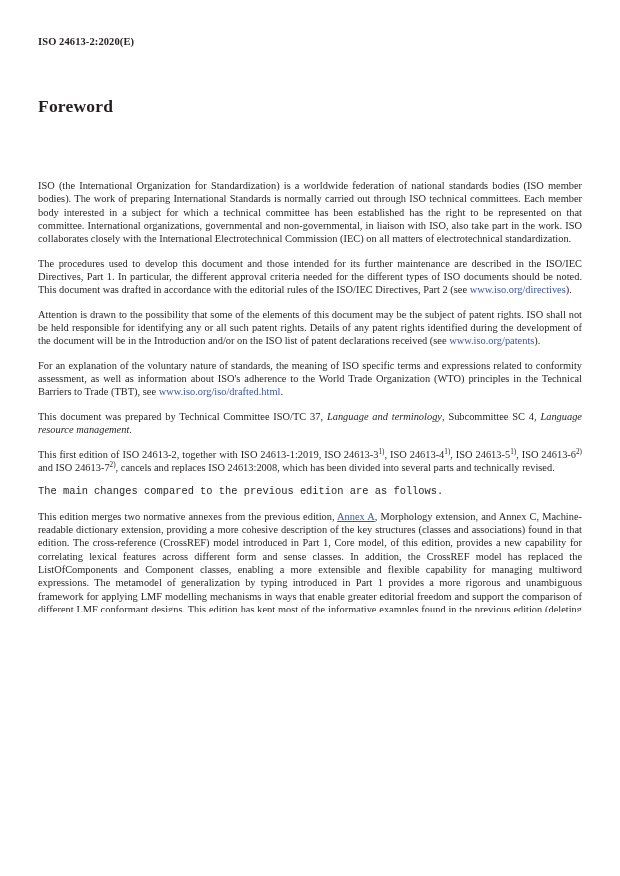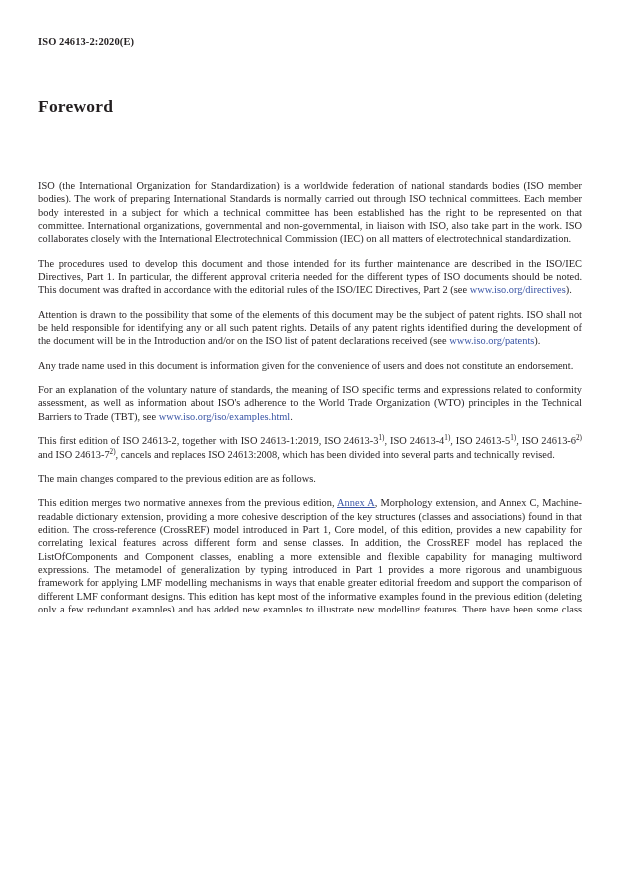--- a/index.html
+++ b/index.html
@@ -47,21 +47,21 @@
   p.para {
     margin: 0 0 11px 0;
     font-size: 10.4px;
     line-height: 13.35px;
     text-align: justify;
     text-justify: inter-word;
     color: #231f20;
     hyphens: none;
   }
   p.para.last { margin-bottom: 0; }
-  .lastline-left { text-align: left; }
+  .lastline-left { text-align: left; font-family: Liberation Mono, monospace; }
   a.doclink, .doclink {
     color: #3a55a5;
     text-decoration-skip-ink: none;
     cursor: pointer;
   }
   .xref {
     color: #3a55a5;
     text-decoration: underline;
     text-decoration-skip-ink: none;
     cursor: pointer;
@@ -119,24 +119,24 @@
   <h1 class="foreword-title">Foreword</h1>
 
   <div class="body-block">
 
     <p class="para">ISO (the International Organization for Standardization) is a worldwide federation of national standards bodies (ISO member bodies). The work of preparing International Standards is normally carried out through ISO technical committees. Each member body interested in a subject for which a technical committee has been established has the right to be represented on that committee. International organizations, governmental and non-governmental, in liaison with ISO, also take part in the work. ISO collaborates closely with the International Electrotechnical Commission (IEC) on all matters of electrotechnical standardization.</p>
 
     <p class="para"><span>The procedures used to develop this document and those intended for its further maintenance are described in the ISO/IEC Directives, Part 1. In particular, the different approval criteria needed for the different types of ISO documents should be noted. This document was drafted in accordance with the editorial rules of the ISO/IEC Directives, Part 2 (see </span><span class="doclink">www.iso.org/directives</span><span>).</span></p>
 
     <p class="para"><span>Attention is drawn to the possibility that some of the elements of this document may be the subject of patent rights. ISO shall not be held responsible for identifying any or all such patent rights. Details of any patent rights identified during the development of the document will be in the Introduction and/or on the ISO list of patent declarations received (see </span><span class="doclink">www.iso.org/patents</span><span>).</span></p>
 
-    <p class="para">Any trade name used in this document is information given for the convenience of users and does not constitute an endorsement.</p>
 
-    <p class="para"><span>For an explanation of the voluntary nature of standards, the meaning of ISO specific terms and expressions related to conformity assessment, as well as information about ISO's adherence to the World Trade Organization (WTO) principles in the Technical Barriers to Trade (TBT), see </span><span class="doclink">www.iso.org/iso/examples.html</span><span>.</span></p>
+    <p class="para"><span>For an explanation of the voluntary nature of standards, the meaning of ISO specific terms and expressions related to conformity assessment, as well as information about ISO's adherence to the World Trade Organization (WTO) principles in the Technical Barriers to Trade (TBT), see </span><span class="doclink">www.iso.org/iso/drafted.html</span><span>.</span></p>
 
+    <p class="para"><span>This document was prepared by Technical Committee ISO/TC 37, </span><i>Language and terminology</i><span>, Subcommittee SC 4, </span><i>Language resource management</i><span>.</span></p>
 
     <p class="para"><span>This first edition of ISO 24613-2, together with ISO 24613-1:2019, ISO 24613-3</span><sup class="fnref">1)</sup><span>, ISO 24613-4</span><sup class="fnref">1)</sup><span>, ISO 24613-5</span><sup class="fnref">1)</sup><span>, ISO 24613-6</span><sup class="fnref">2)</sup><span> and ISO 24613-7</span><sup class="fnref">2)</sup><span>, cancels and replaces ISO 24613:2008, which has been divided into several parts and technically revised.</span></p>
 
     <p class="para lastline-left">The main changes compared to the previous edition are as follows.</p>
 
     <p class="para"><span>This edition merges two normative annexes from the previous edition, </span><span class="xref">Annex A</span><span>, Morphology extension, and Annex C, Machine-readable dictionary extension, providing a more cohesive description of the key structures (classes and associations) found in that edition. The cross-reference (CrossREF) model introduced in Part 1, Core model, of this edition, provides a new capability for correlating lexical features across different form and sense classes. In addition, the CrossREF model has replaced the ListOfComponents and Component classes, enabling a more extensible and flexible capability for managing multiword expressions. The metamodel of generalization by typing introduced in Part 1 provides a more rigorous and unambiguous framework for applying LMF modelling mechanisms in ways that enable greater editorial freedom and support the comparison of different LMF conformant designs. This edition has kept most of the informative examples found in the previous edition (deleting only a few redundant examples) and has added new examples to illustrate new modelling features. There have been some class name changes (e.g. OrthographicRepresentation for Representation and Translation for Equivalent), but no changes in the underlying concepts of the previously existing classes.</span></p>
 
     <p class="para lastline-left">A list of all parts in the ISO 21806 series can be found on the ISO website.</p>
 
 

